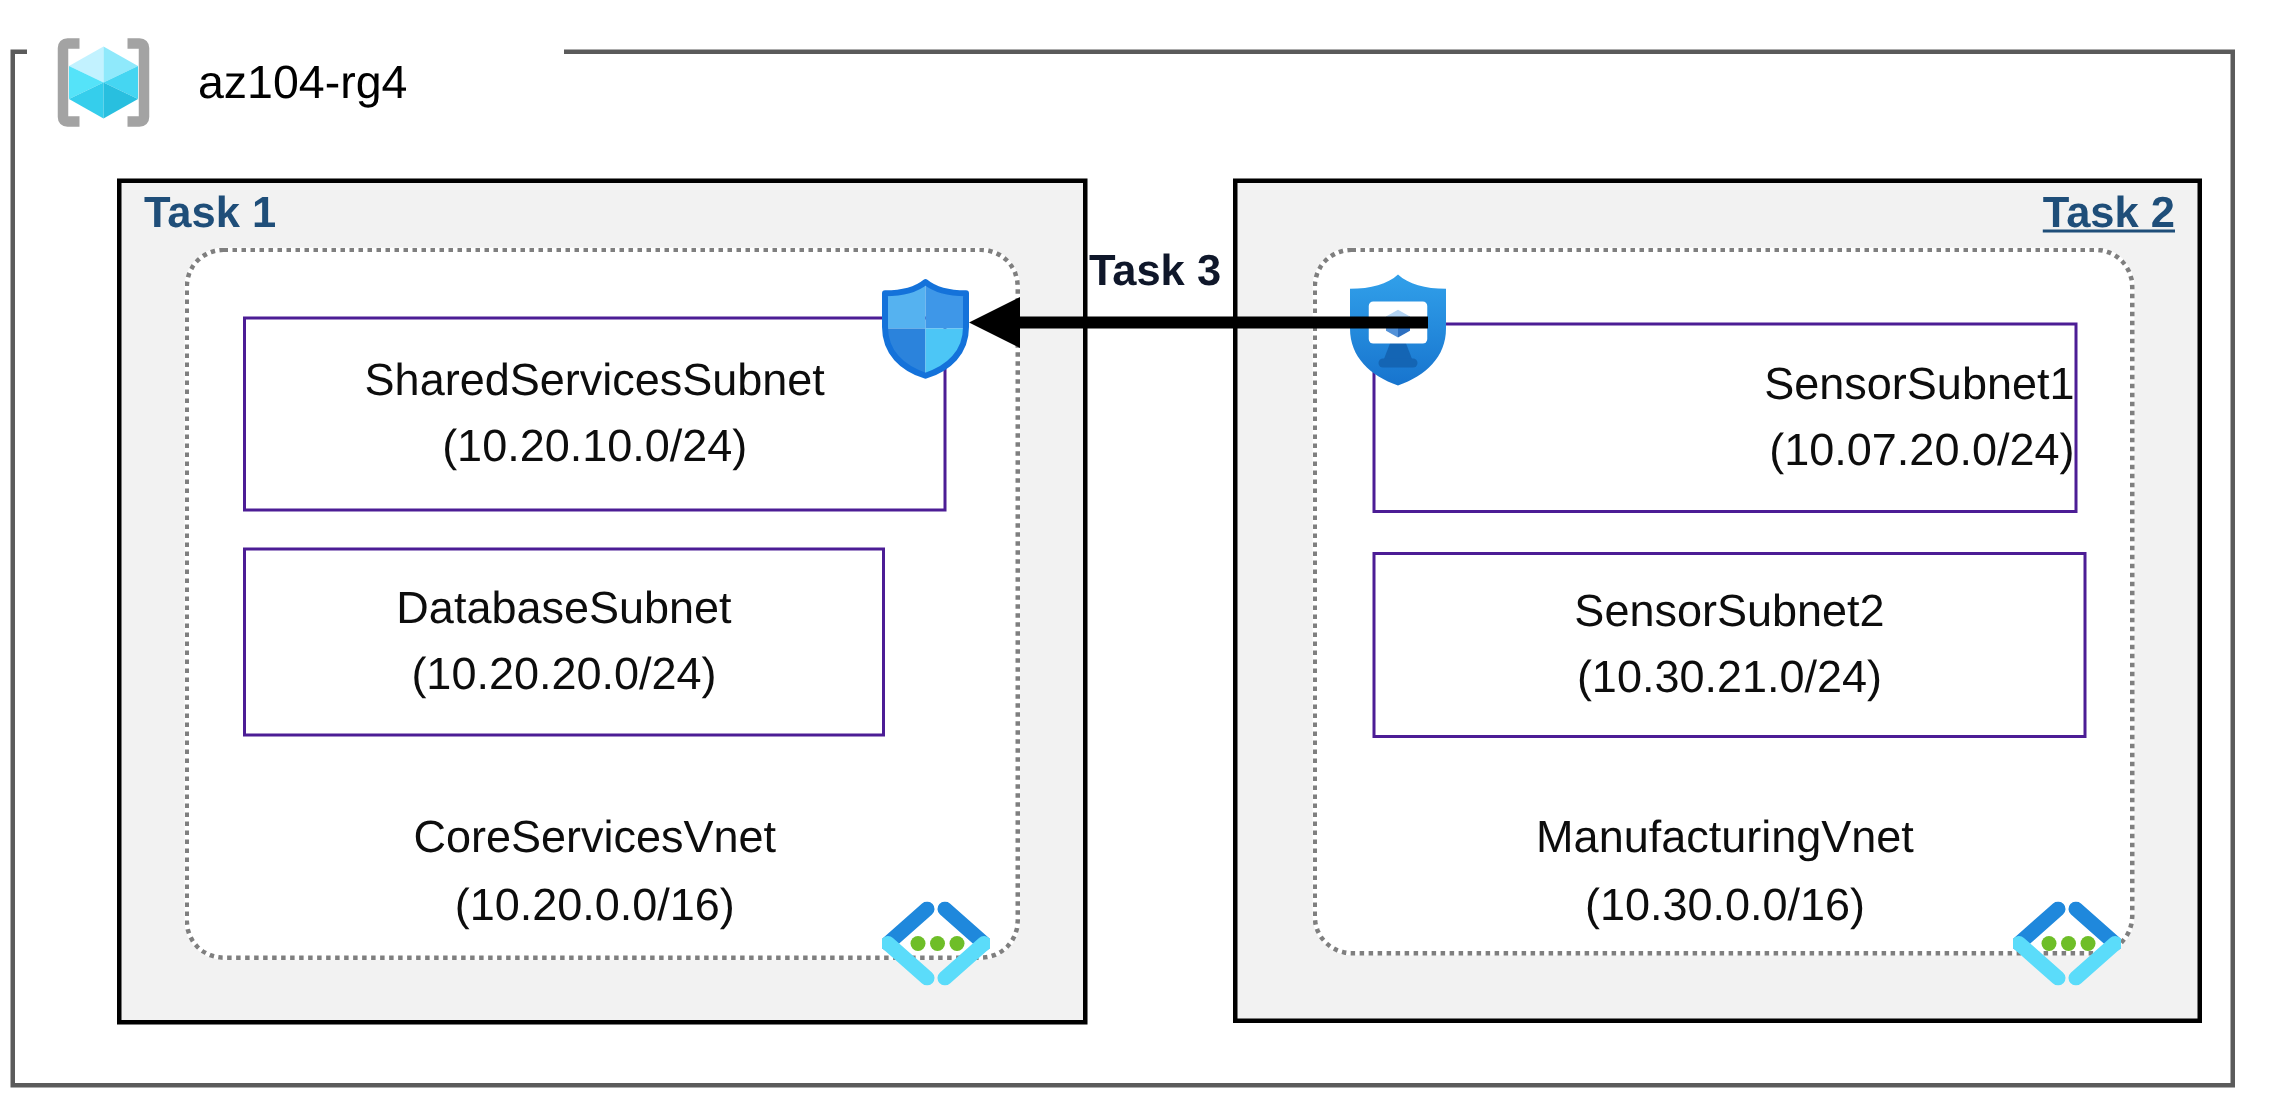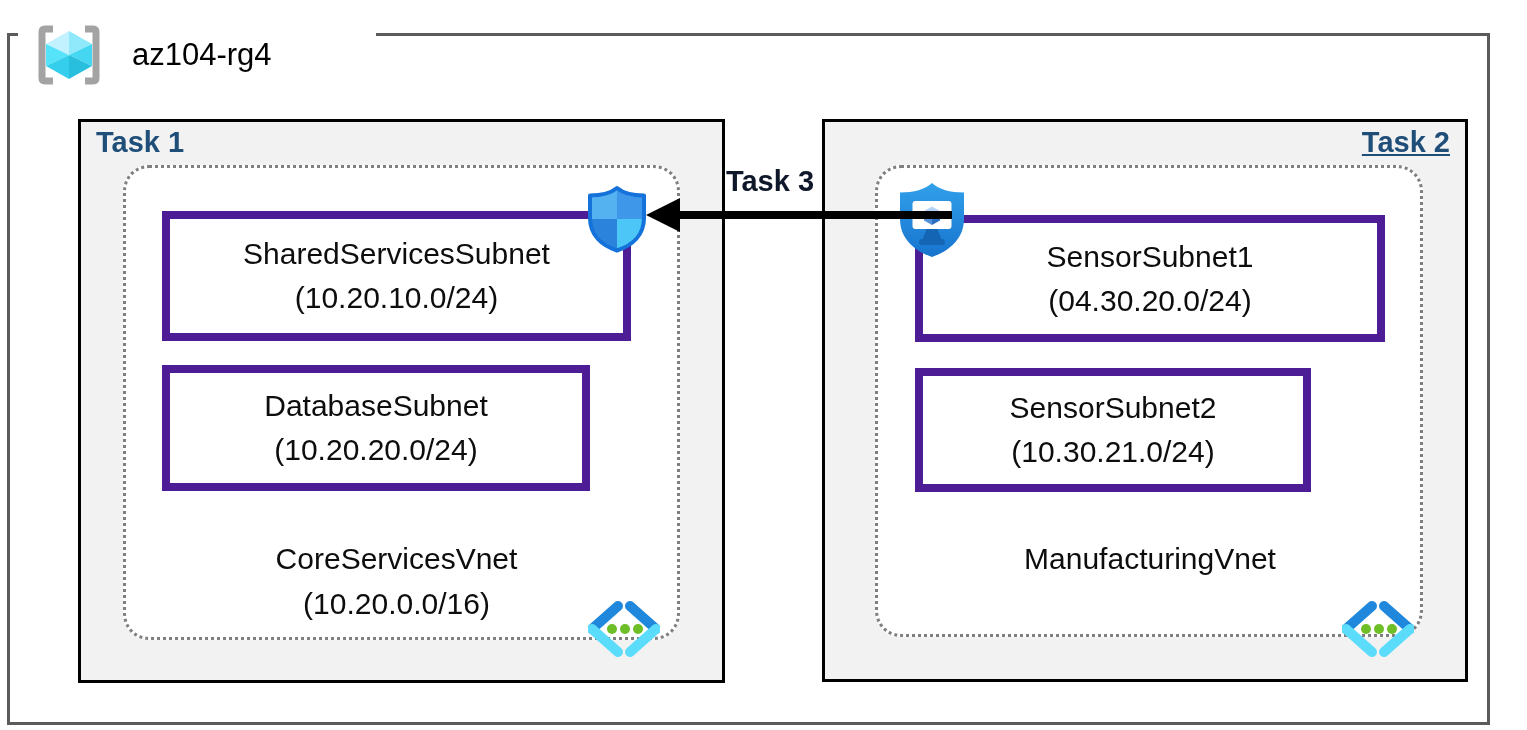--- a/index.html
+++ b/index.html
@@ -34,28 +34,28 @@
   .task-label.tl-right{right:15px;text-decoration:underline;}
   
   .vnet-box{
     position:absolute;background:#fff;border:3px dotted #7f7f7f;
     border-radius:26px;box-sizing:border-box;
   }
   .vnet-left{left:123px;top:165px;width:557px;height:475px;}
   .vnet-right{left:875px;top:165px;width:548px;height:472px;}
   
   .subnet-box{
-    position:absolute;background:#fff;border:8px solid #4c1d95;box-sizing:border-box;
+    position:absolute;background:#fff;border:2px solid #4c1d95;box-sizing:border-box;
     display:flex;flex-direction:column;justify-content:center;align-items:center;
     font-size:30px;line-height:44px;color:#0d0d0d;text-align:center;
   }
   .sn-l1{left:162px;top:211px;width:469px;height:130px;}
   .sn-l2{left:162px;top:365px;width:428px;height:126px;}
-  .sn-r1{left:915px;top:215px;width:470px;height:127px;}
-  .sn-r2{left:915px;top:368px;width:396px;height:124px;}
+  .sn-r1{left:915px;top:215px;width:470px;height:127px;align-items:flex-end;}
+  .sn-r2{left:915px;top:368px;width:476px;height:124px;}
   
   .vnet-label{
     position:absolute;text-align:center;font-size:30px;line-height:45px;color:#0d0d0d;
   }
   .vl-left{left:162px;top:536px;width:469px;}
   .vl-right{left:915px;top:536px;width:470px;}
   
   .icon{position:absolute;}
   .ic-nsg{left:585px;top:185px;}
   .ic-bastion{left:895px;top:181px;}
@@ -105,33 +105,34 @@
     <span>SharedServicesSubnet</span>
     <span>(10.20.10.0/24)</span>
   </div>
   <div class="subnet-box sn-l2">
     <span>DatabaseSubnet</span>
     <span>(10.20.20.0/24)</span>
   </div>
 
   <div class="subnet-box sn-r1">
     <span>SensorSubnet1</span>
-    <span>(04.30.20.0/24)</span>
+    <span>(10.07.20.0/24)</span>
   </div>
   <div class="subnet-box sn-r2">
     <span>SensorSubnet2</span>
     <span>(10.30.21.0/24)</span>
   </div>
 
   <div class="vnet-label vl-left">
     <div>CoreServicesVnet</div>
     <div>(10.20.0.0/16)</div>
   </div>
   <div class="vnet-label vl-right">
     <div>ManufacturingVnet</div>
+    <div>(10.30.0.0/16)</div>
   </div>
 
   <svg class="icon ic-nsg" width="64" height="68" viewBox="0 0 64 68">
     <defs>
       <clipPath id="nsgClip">
         <path d="M32 3 C38 8 48 10.5 59 10.5 L59 33 C59 50 47.5 60.5 32 65.5 C16.5 60.5 5 50 5 33 L5 10.5 C16 10.5 26 8 32 3 Z"></path>
       </clipPath>
     </defs>
     <g clip-path="url(#nsgClip)">
       <rect x="0" y="0" width="32" height="34" fill="#55b2f0"></rect>

